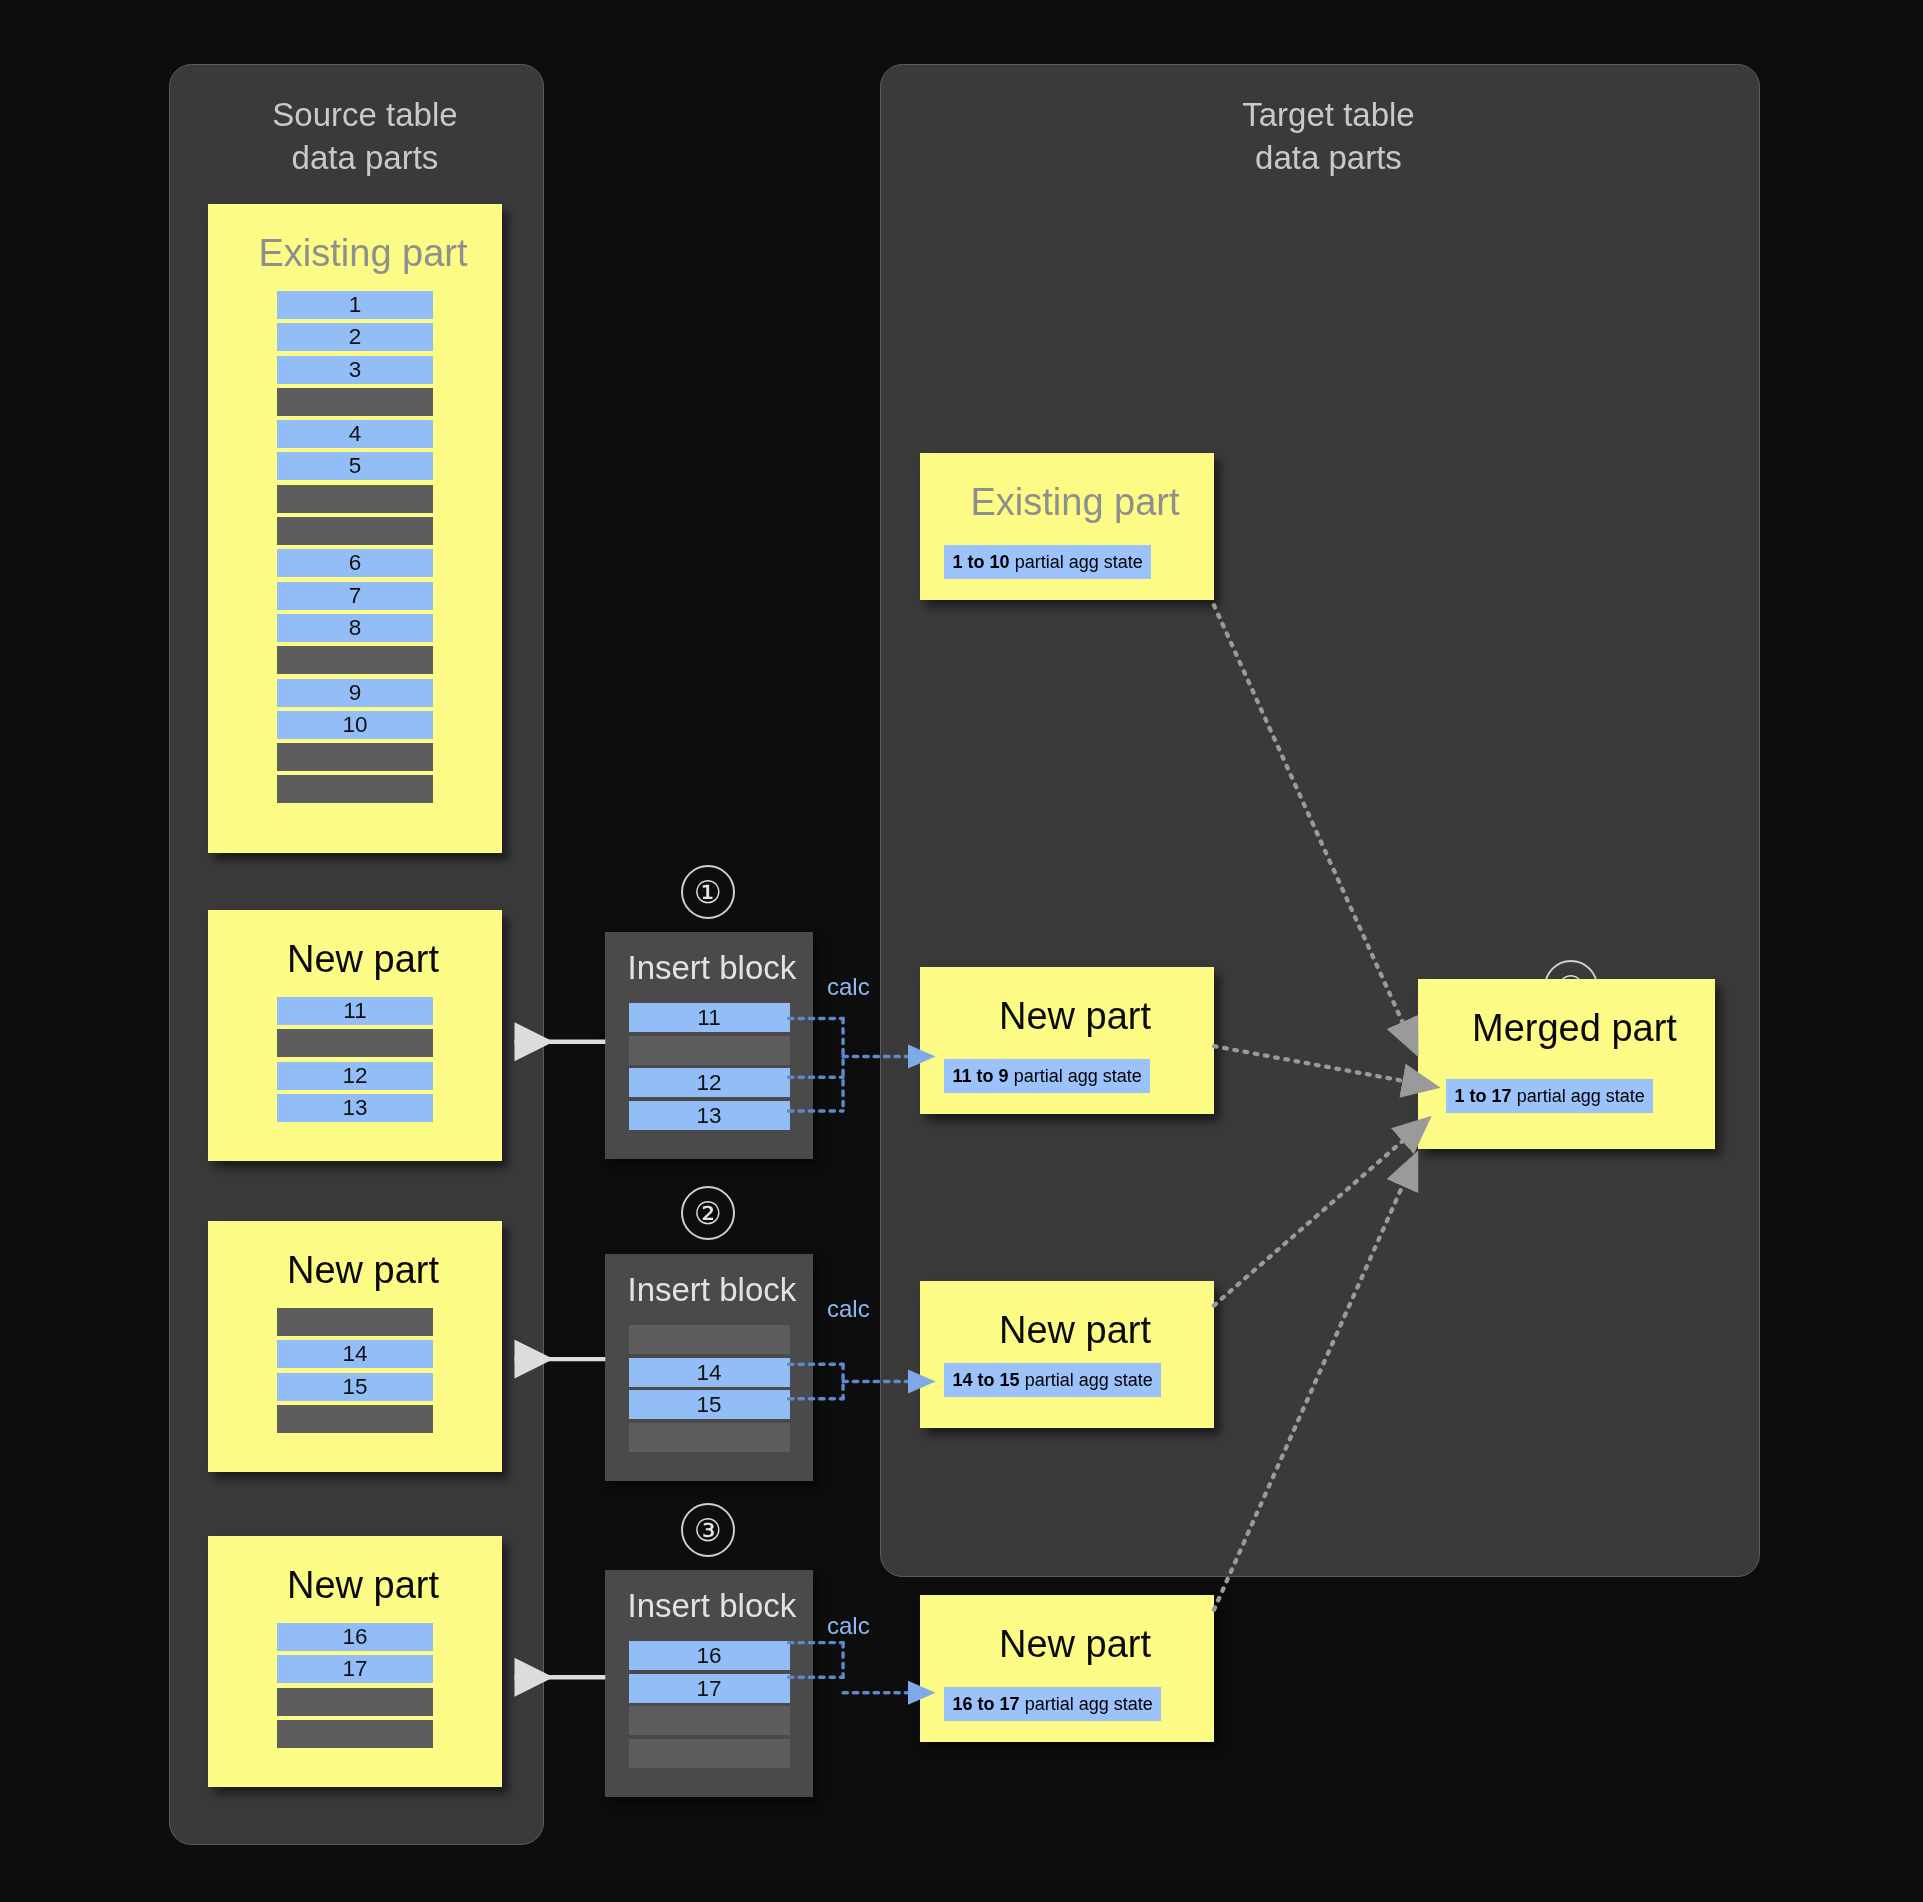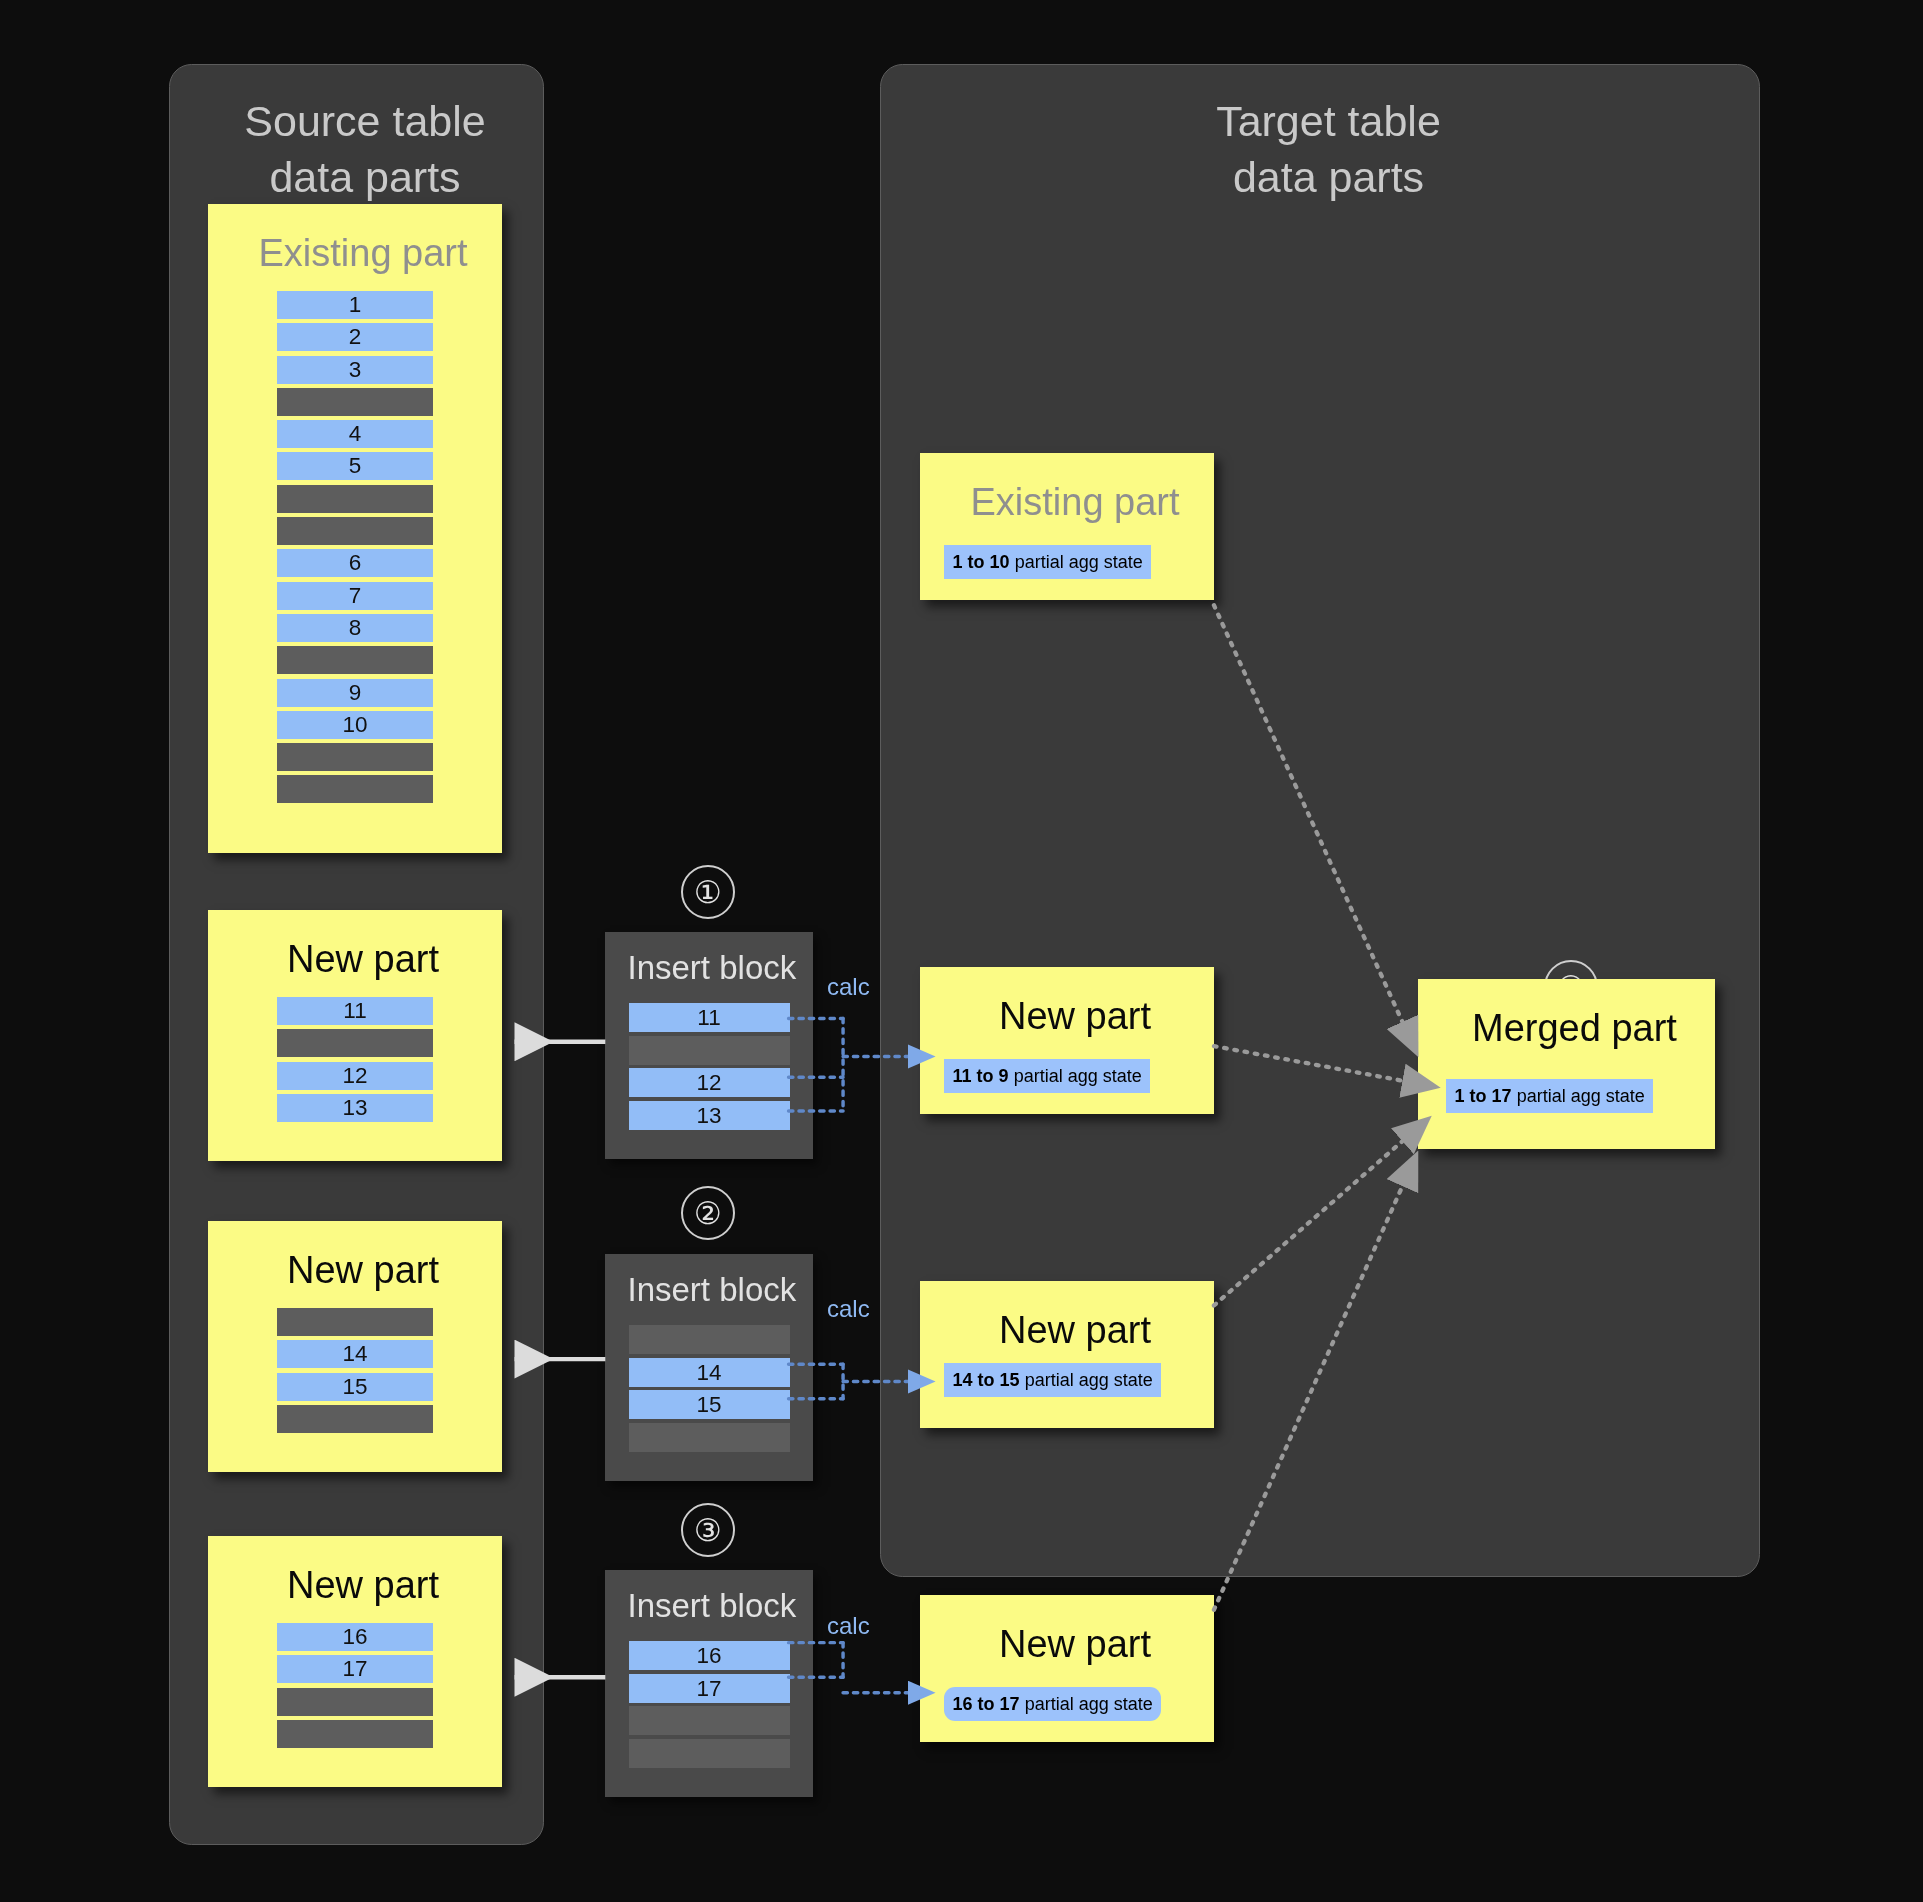--- a/index.html
+++ b/index.html
@@ -13,21 +13,21 @@
 
   
   .panel{
     position:absolute;border-radius:22.5px;background:#3a3a3a;
     border:0.9px solid #5c5c5c;box-sizing:border-box;
   }
   #source-panel{left:169px;top:64px;width:375px;height:1781px;}
   #target-panel{left:880px;top:64px;width:880px;height:1513px;}
   .panel-title{
     position:absolute;left:0;right:0;top:29px;text-align:center;
-    color:#c9c9c9;font-size:43px;line-height:1.30;font-weight:400;
+    color:#c9c9c9;font-size:33px;line-height:1.30;font-weight:400;
     white-space:pre-line;
     margin-left:17px;
   }
 
   
   .card{
     position:absolute;background:#fbfb85;box-sizing:border-box;
     box-shadow:6px 7px 9.5px rgba(0,0,0,.55);
   }
   .card-title{
@@ -197,21 +197,21 @@
 
   <div class="card" style="left:920px;top:1281px;width:294px;height:147px;">
     <div class="card-title dark">New part</div>
     <div class="chip" style="left:24px;top:82px;">
       <b>14 to 15</b><span> partial agg state</span>
     </div>
   </div>
 
   <div class="card" style="left:920px;top:1595px;width:294px;height:147px;">
     <div class="card-title dark">New part</div>
-    <div class="chip" style="left:24px;top:92px;border-radius:11px;">
+    <div class="chip" style="left:24px;top:92px;">
       <b>16 to 17</b><span> partial agg state</span>
     </div>
   </div>
 
   <div class="step" style="left:1544px;top:960px;">④</div>
   <div class="card" style="left:1418px;top:979px;width:297px;height:170px;">
     <div class="card-title dark">Merged part</div>
     <div class="chip" style="left:28px;top:100px;">
       <b>1 to 17</b><span> partial agg state</span>
     </div>

